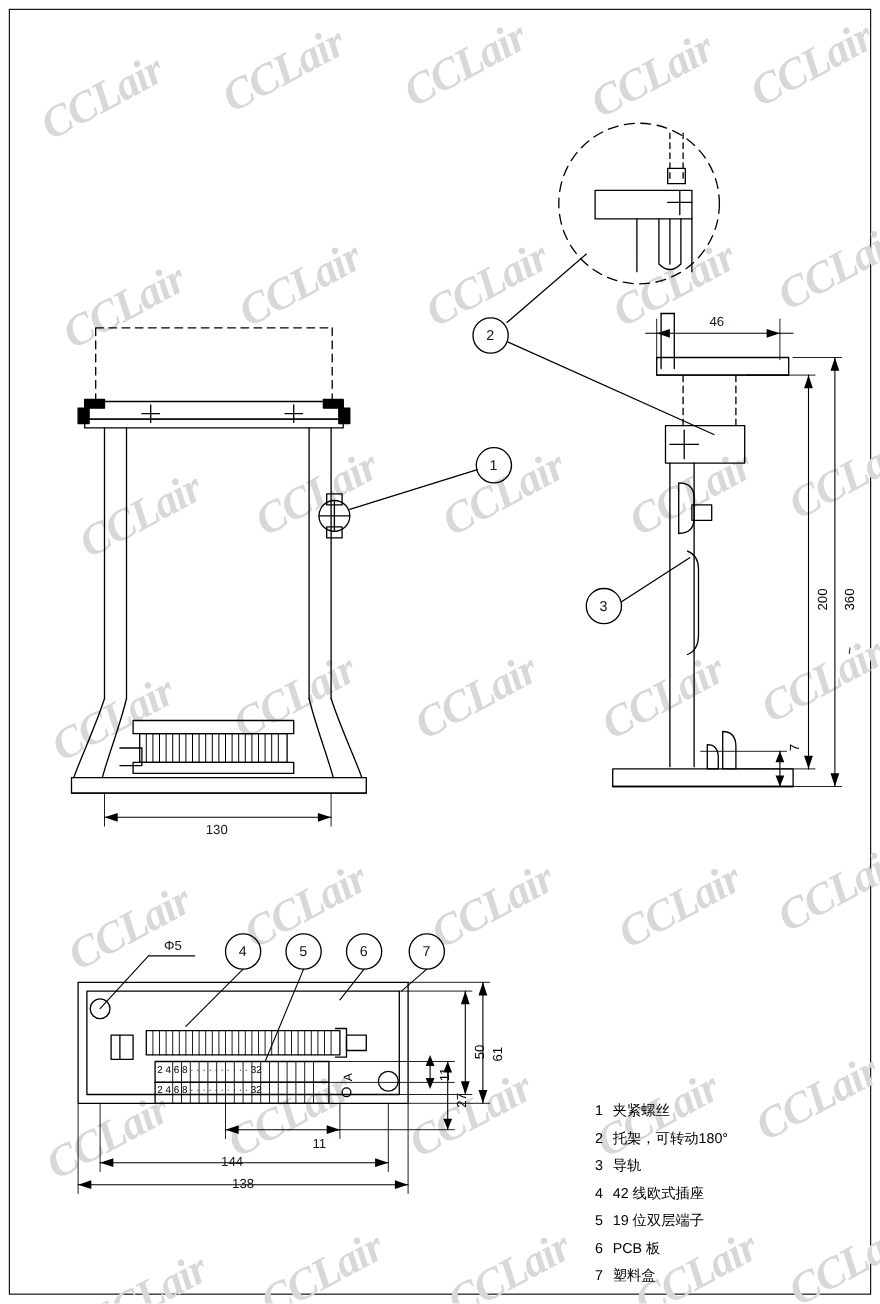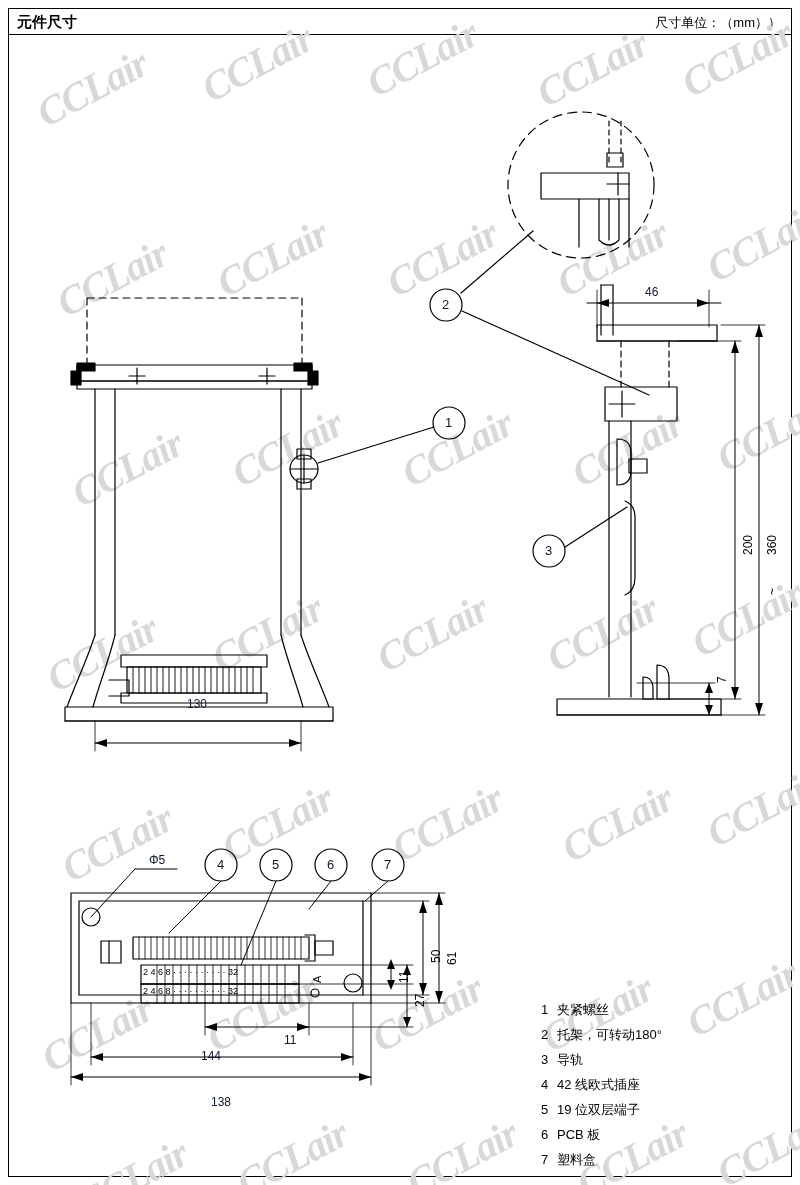--- a/index.html
+++ b/index.html
@@ -17,24 +17,20 @@
   .legend div{white-space:nowrap;}
   .legend .num{display:inline-block;width:16px;}
   .lbl{position:absolute;font-size:12px;color:#0f172a;}
   .vlbl{position:absolute;font-size:12px;color:#000;transform:rotate(-90deg);transform-origin:left top;}
 </style>
 </head>
 <body>
 
 <div class="sheet">
 
-  <div class="titlebar">
-    <div class="title-left">元件尺寸</div>
-    <div class="title-right">尺寸单位：（mm））</div>
-  </div>
 
   <div class="canvas">
 
     <div id="wm-layer">
         <div class="wm" style="left: 20px; top: 60px;">CCLair</div>
         <div class="wm" style="left: 185px; top: 35px;">CCLair</div>
         <div class="wm" style="left: 350px; top: 30px;">CCLair</div>
         <div class="wm" style="left: 520px; top: 40px;">CCLair</div>
         <div class="wm" style="left: 665px; top: 30px;">CCLair</div>
         <div class="wm" style="left: 40px; top: 250px;">CCLair</div>
@@ -283,30 +279,30 @@
     </svg>
 
     <div class="lbl" style="left:436px;top:380px;font-size:13px;">1</div>
     <div class="lbl" style="left:433px;top:262px;font-size:13px;">2</div>
     <div class="lbl" style="left:536px;top:508px;font-size:13px;">3</div>
     <div class="lbl" style="left:208px;top:822px;font-size:13px;">4</div>
     <div class="lbl" style="left:263px;top:822px;font-size:13px;">5</div>
     <div class="lbl" style="left:318px;top:822px;font-size:13px;">6</div>
     <div class="lbl" style="left:375px;top:822px;font-size:13px;">7</div>
 
-    <div class="lbl" style="left:178px;top:662px;">130</div>
+    <div class="lbl" style="left:178px;top:712px;">130</div>
     <div class="lbl" style="left:636px;top:250px;">46</div>
     <div class="vlbl" style="left:756px;top:520px;">360</div>
     <div class="vlbl" style="left:756px;top:560px;">~</div>
     <div class="vlbl" style="left:732px;top:520px;">200</div>
     <div class="vlbl" style="left:706px;top:648px;">7</div>
     <div class="lbl" style="left:140px;top:818px;">Φ5</div>
     <div class="lbl" style="left:275px;top:998px;">11</div>
     <div class="lbl" style="left:192px;top:1014px;">144</div>
-    <div class="lbl" style="left:202px;top:1060px;">138</div>
+    <div class="lbl" style="left:202px;top:1034px;">138</div>
     <div class="vlbl" style="left:436px;top:930px;">61</div>
     <div class="vlbl" style="left:420px;top:928px;">50</div>
     <div class="vlbl" style="left:404px;top:972px;">27</div>
     <div class="vlbl" style="left:388px;top:948px;">11</div>
     <div class="vlbl" style="left:302px;top:948px;font-size:11px;">A</div>
 
     <div id="term-top" style="position:absolute;left:134px;top:932px;font-size:9px;letter-spacing:0;white-space:nowrap;">2 4 6 8 · · · · · · · · · · 32</div>
     <div id="term-bottom" style="position:absolute;left:134px;top:951px;font-size:9px;letter-spacing:0;white-space:nowrap;">2 4 6 8 · · · · · · · · · · 32</div>
 
     <div class="legend" id="legend">

